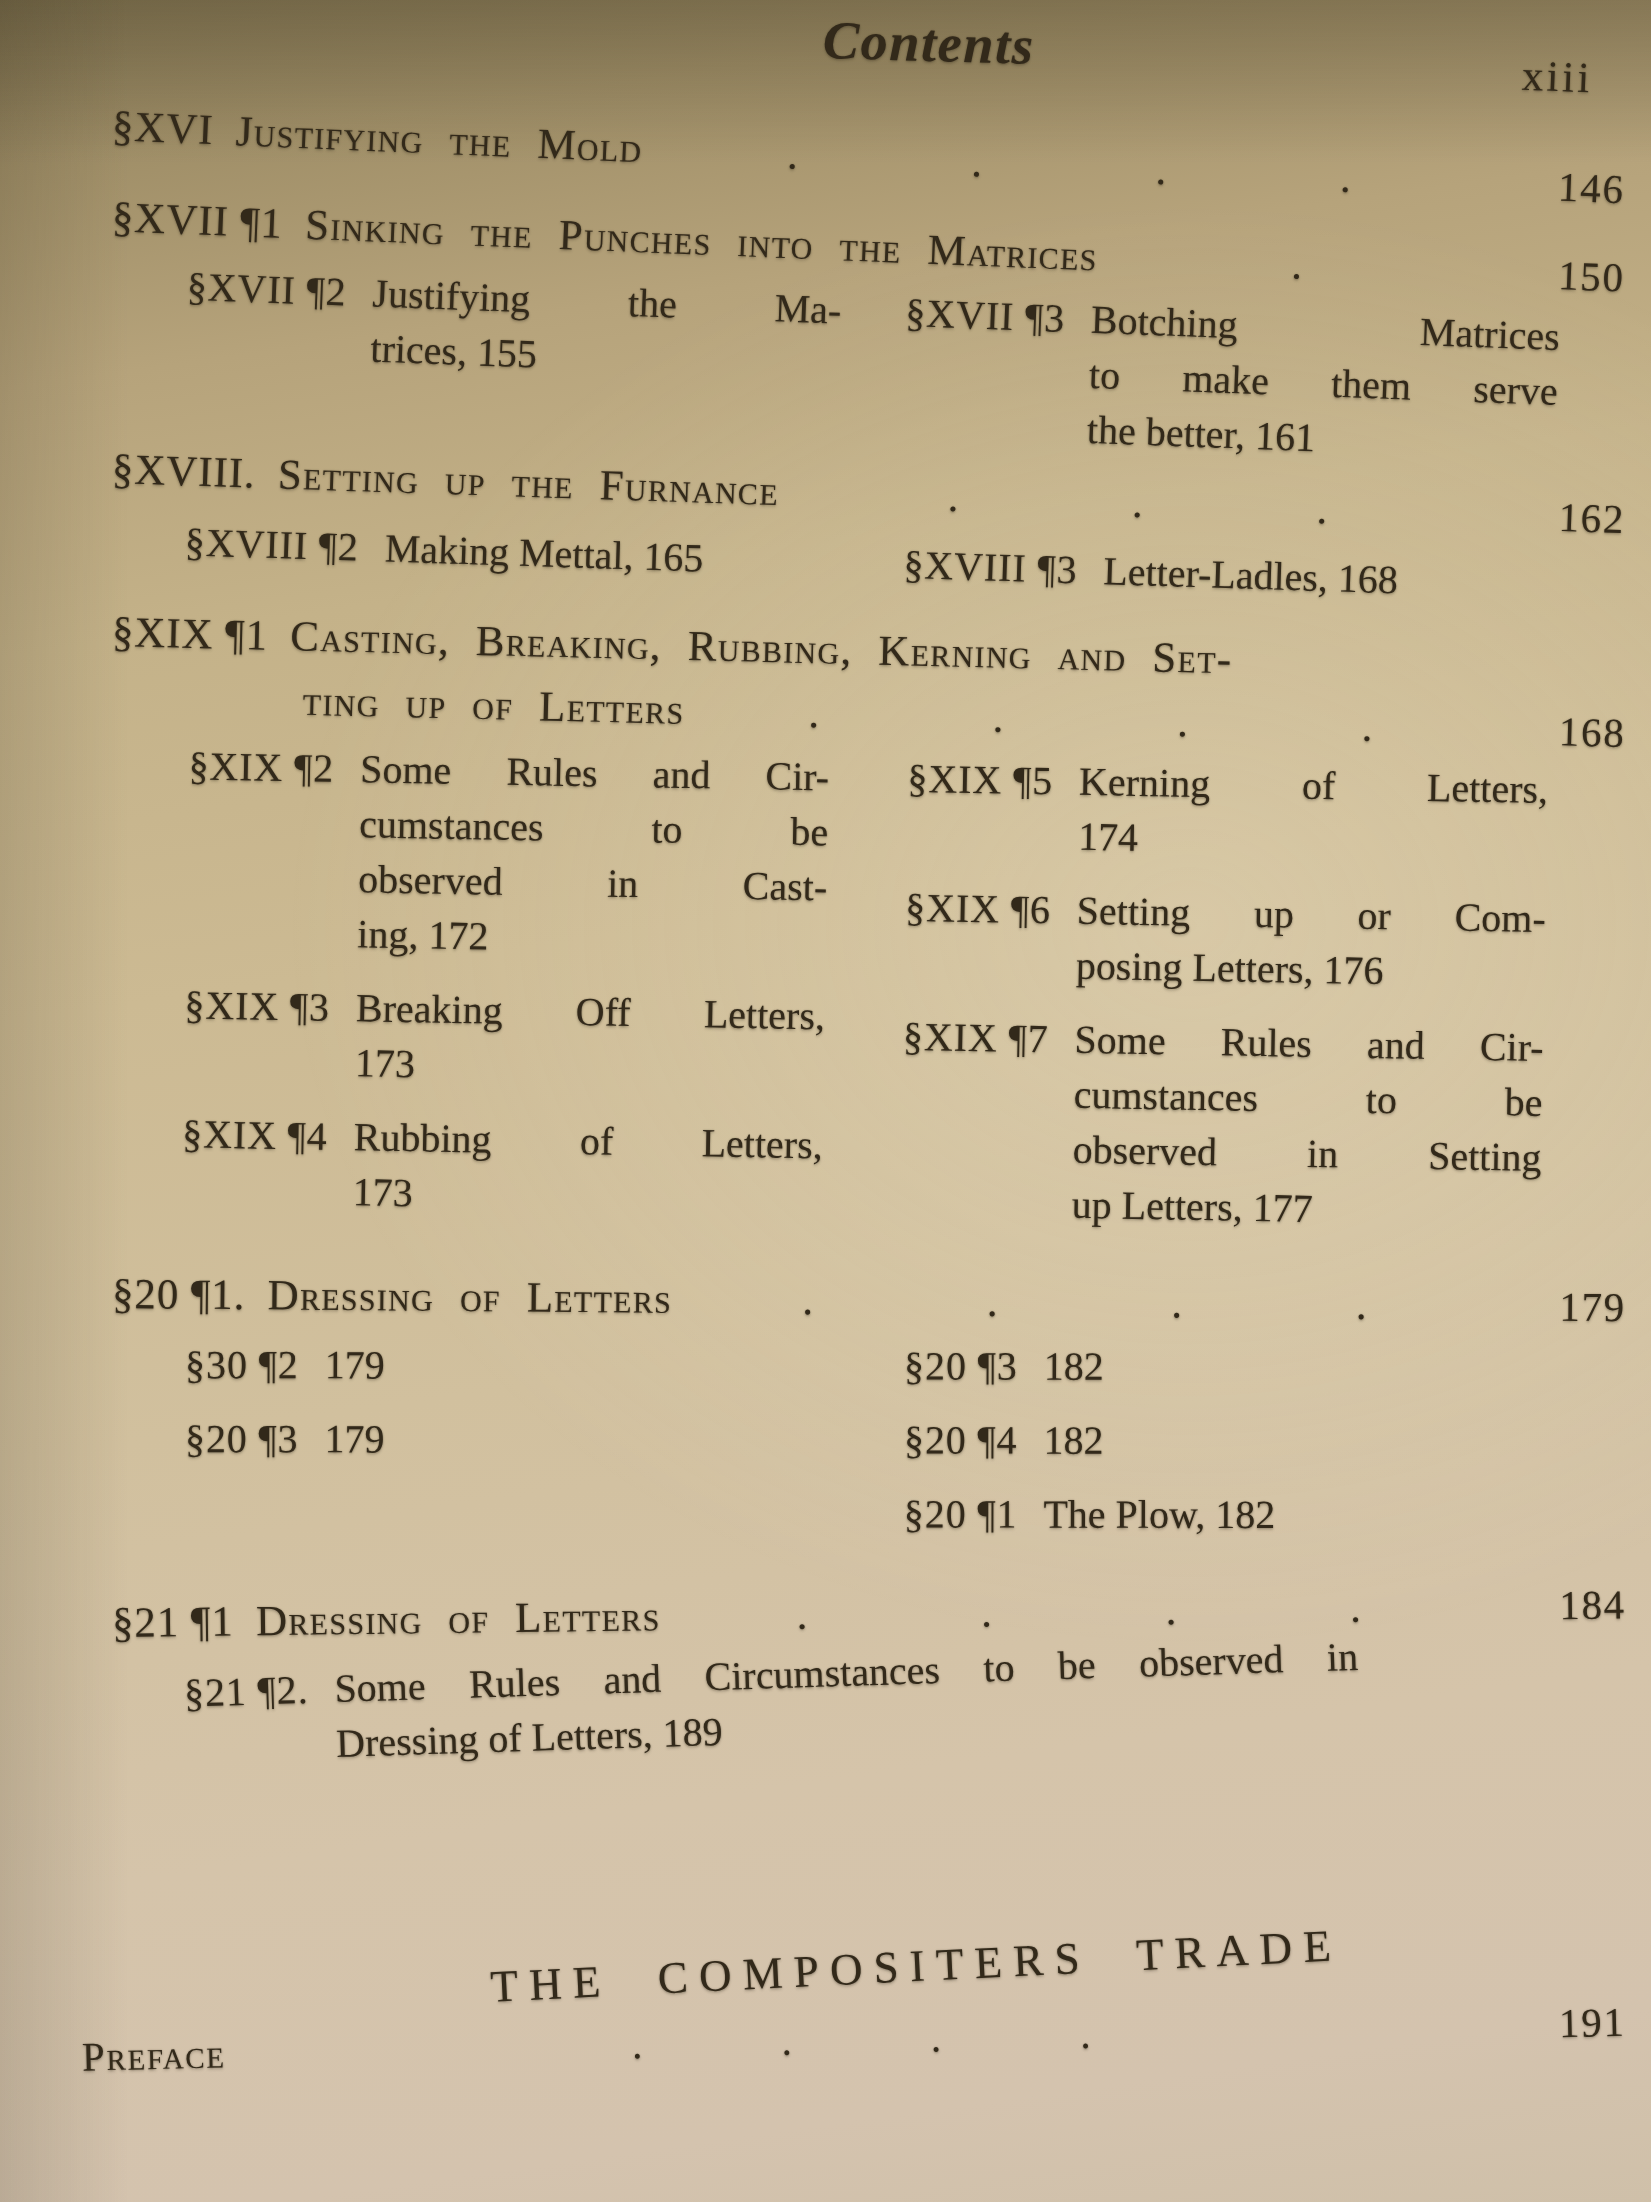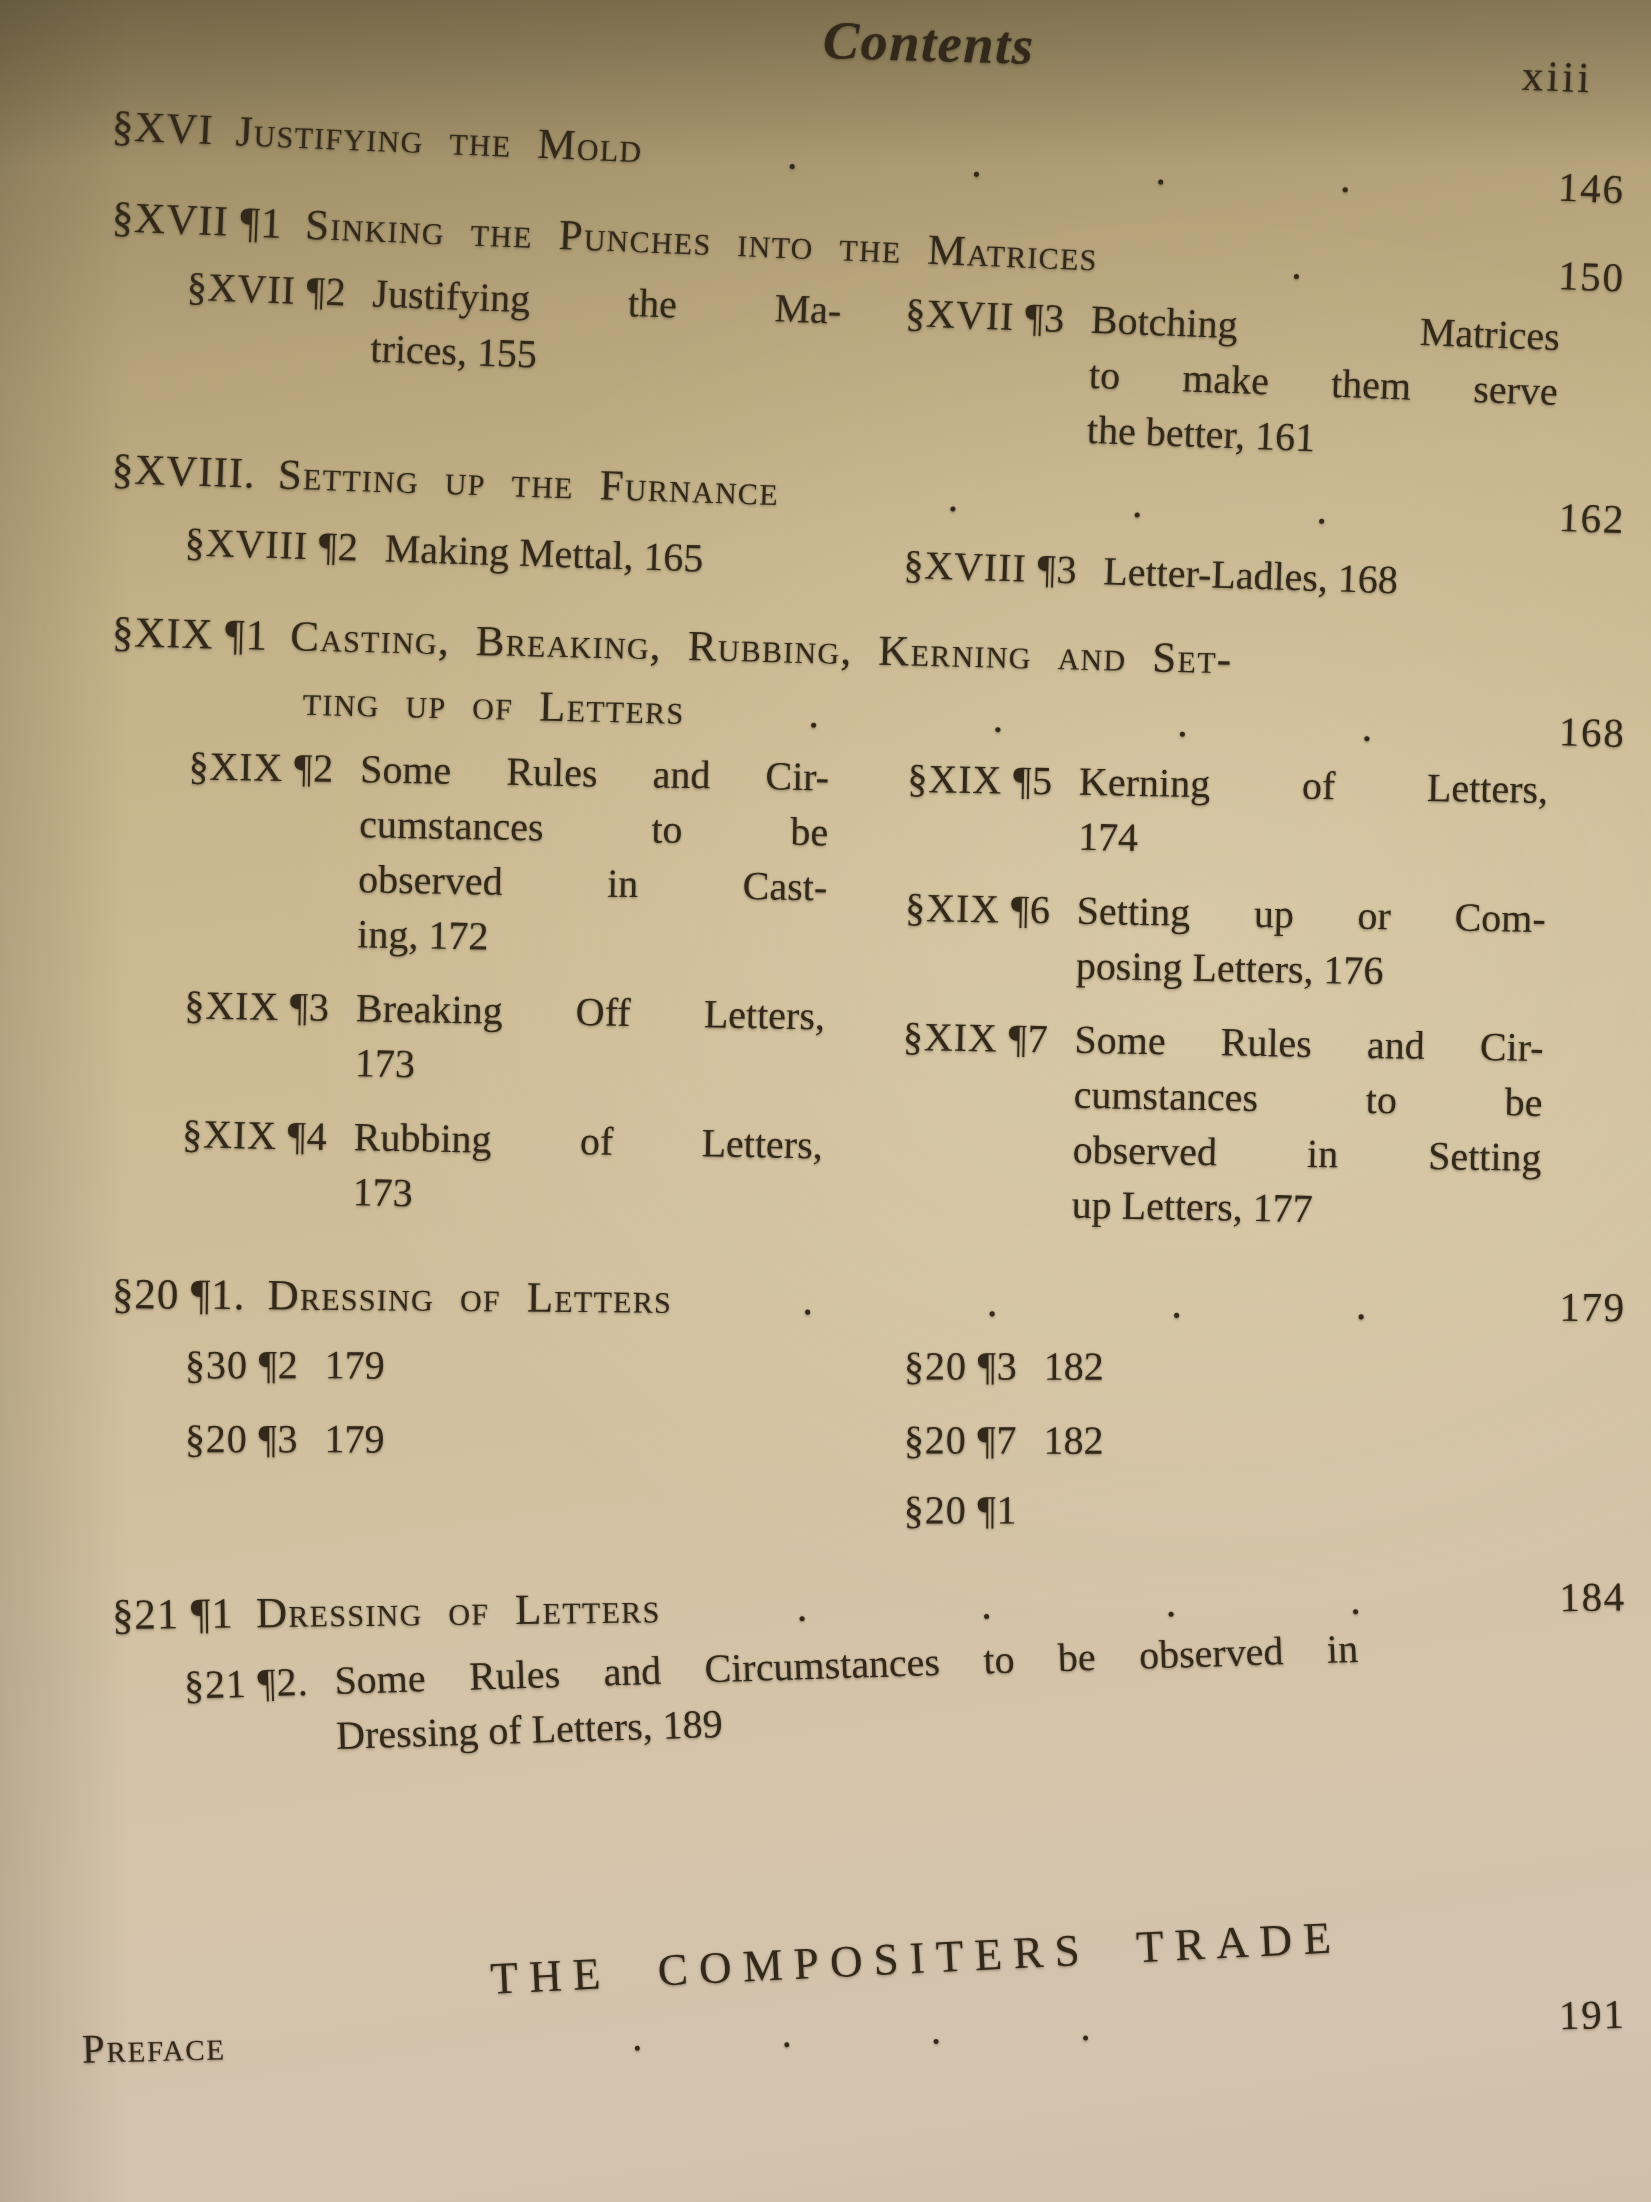--- a/index.html
+++ b/index.html
@@ -238,27 +238,30 @@
       </div>
     </div>
     <div class="col right">
       <div class="sub">
         <span class="lbl">§20 ¶3</span>
         <div class="lines">
           <div class="ln">182</div>
         </div>
       </div>
       <div class="sub">
-        <span class="lbl">§20 ¶7</span>
+        <span class="lbl">§20 ¶4</span>
         <div class="lines">
           <div class="ln">182</div>
         </div>
       </div>
       <div class="sub">
         <span class="lbl">§20 ¶1</span>
+        <div class="lines">
+          <div class="ln">The Plow, 182</div>
+        </div>
       </div>
     </div>
   </div>
 
   <div class="main tilt" style="margin-top:52px; --r:-0.7deg">
     <span class="lbl">§21 ¶1</span>
     <span class="ttl">Dressing of Letters</span>
     <span class="leader">. . . .</span>
     <span class="pg">184</span>
   </div>

